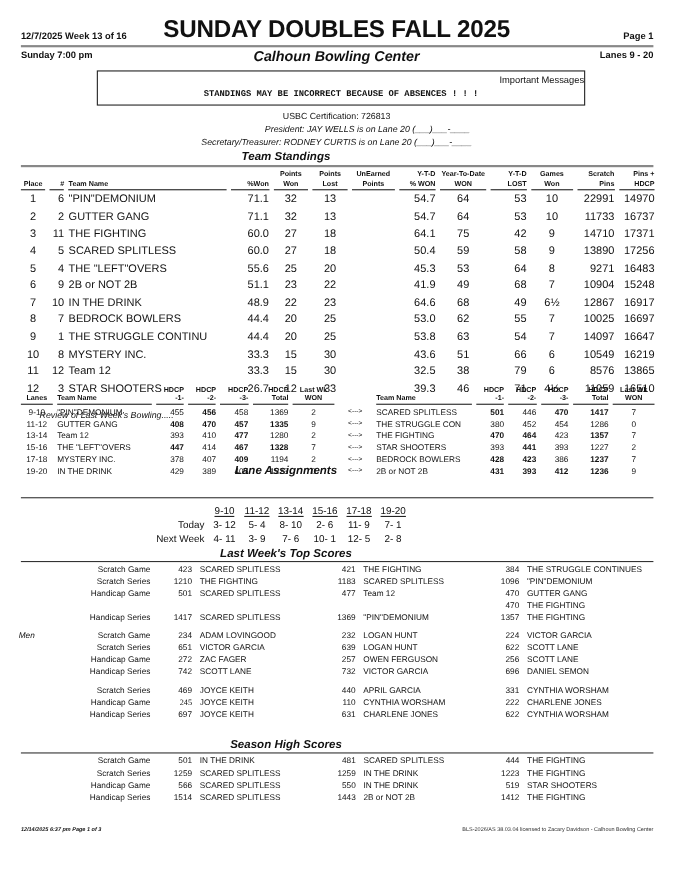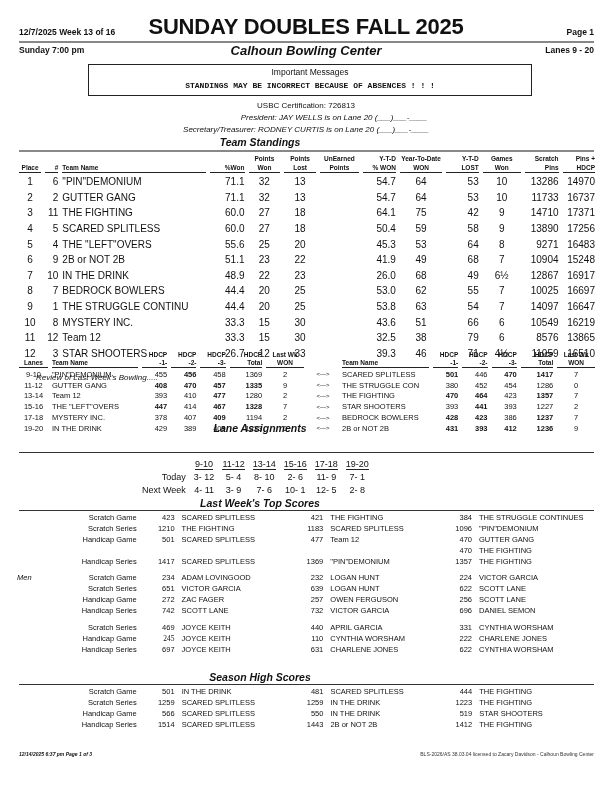--- a/index.html
+++ b/index.html
@@ -12,21 +12,21 @@
   
   #hdr-date { left:19px; top:27px; font-size:8.5px; font-weight:bold; }
   #hdr-title { left:0; width:612px; top:14px; text-align:center; font-size:22px; font-weight:bold; letter-spacing:-0.2px; }
   #hdr-page { right:18px; top:27px; font-size:8.5px; font-weight:bold; }
   #hdr-rule { left:19px; right:18px; top:41px; height:2px; background:#888; }
   #hdr-day { left:19px; top:45px; font-size:8.5px; font-weight:bold; }
   #hdr-center { left:0; width:612px; top:43px; text-align:center; font-size:13px; font-weight:bold; font-style:italic; }
   #hdr-lanes { right:18px; top:45px; font-size:8.5px; font-weight:bold; }
 
   #msgbox { left:88px; top:64px; width:442px; height:30px; border:1px solid #222; }
-  #msg-title { position:absolute; left:0; right:0; top:2px; text-align:center; font-size:8.5px; }
+  #msg-title { position:absolute; left:0; right:0; top:2px; text-align:right; font-size:8.5px; }
   #msg-text { position:absolute; left:0; right:0; top:16px; text-align:center; font-size:8px; font-family:"Liberation Mono", monospace; font-weight:bold; }
 
   .center-line { left:0; width:612px; text-align:center; font-size:8px; }
   #usbc { top:101px; }
   #pres { top:113px; font-style:italic;margin-left:28px; }
   #sec { top:125px; font-style:italic; }
 
   .section-title { left:0; width:520px; text-align:center; font-size:10.5px; font-weight:bold; font-style:italic; }
   .section-rule { left:19px; right:18px; height:1px; background:#333; }
   .section-rule.gray { height:2px; background:#888; }
@@ -112,21 +112,21 @@
         <td class="r">6</td>
         <td class="l">"PIN"DEMONIUM</td>
         <td class="r">71.1</td>
         <td class="c">32</td>
         <td class="c">13</td>
         <td class="c"></td>
         <td class="r">54.7</td>
         <td class="c">64</td>
         <td class="r">53</td>
         <td class="c">10</td>
-        <td class="r">13286</td>
+        <td class="r">22991</td>
         <td class="r">14970</td>
       </tr>
       <tr>
         <td class="c">2</td>
         <td class="r">2</td>
         <td class="l">GUTTER GANG</td>
         <td class="r">71.1</td>
         <td class="c">32</td>
         <td class="c">13</td>
         <td class="c"></td>
@@ -198,21 +198,21 @@
         <td class="r">15248</td>
       </tr>
       <tr>
         <td class="c">7</td>
         <td class="r">10</td>
         <td class="l">IN THE DRINK</td>
         <td class="r">48.9</td>
         <td class="c">22</td>
         <td class="c">23</td>
         <td class="c"></td>
-        <td class="r">26.0</td>
+        <td class="r">64.6</td>
         <td class="c">68</td>
         <td class="r">49</td>
         <td class="c">6½</td>
         <td class="r">12867</td>
         <td class="r">16917</td>
       </tr>
       <tr>
         <td class="c">8</td>
         <td class="r">7</td>
         <td class="l">BEDROCK BOWLERS</td>

